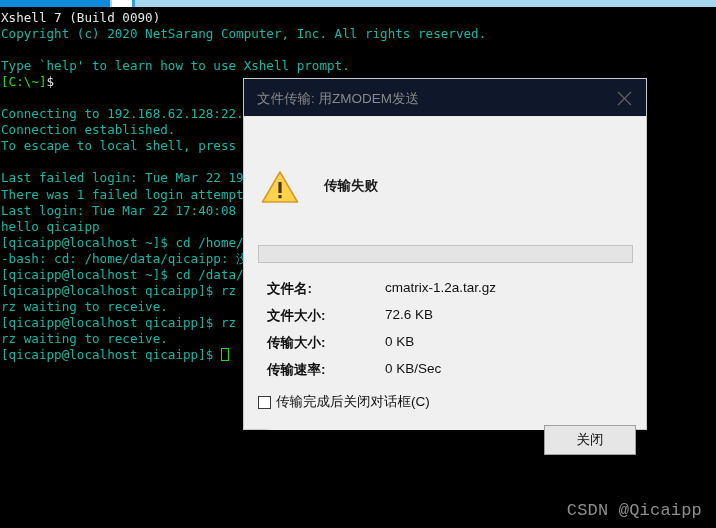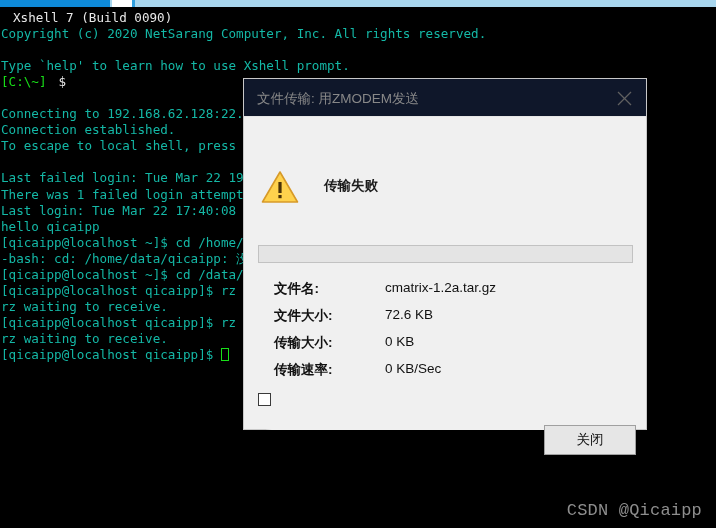--- a/index.html
+++ b/index.html
@@ -57,21 +57,21 @@
     font-size: 12.6px;
     line-height: 16.05px;
     color: #d8d8d8;
     padding: 3px 0 0 1px;
     white-space: pre;
     overflow: hidden;
   }
   #terminal .line { height: 16.05px; }
   #terminal .blank { height: 16.05px; }
   .t-green { color: #18e018; }
-  .t-white { color: #e8e8e8; padding-left: 12px; }
+  .t-white { color: #e8e8e8; }
   .t-gray  { color: #14b8a6; }
   .cursor {
     display: inline-block;
     width: 8px;
     height: 13px;
     border: 1px solid #18e018;
     vertical-align: -2px;
     background: transparent;
   }
 
@@ -165,21 +165,21 @@
   .detail-row {
     position: absolute;
     left: 14px;
     width: 380px;
     height: 26px;
     font-size: 13.5px;
     color: #111111;
   }
   .detail-row .lbl {
     position: absolute;
-    left: 16px;
+    left: 9px;
     top: 0;
     font-weight: 600;
   }
   .detail-row .val {
     position: absolute;
     left: 127px;
     top: 0;
   }
   #row-0 { top: 163px; }
   #row-1 { top: 190px; }
@@ -275,18 +275,19 @@
       <span class="lbl">传输大小:</span>
       <span class="val">0 KB</span>
     </div>
     <div class="detail-row" id="row-3">
       <span class="lbl">传输速率:</span>
       <span class="val">0 KB/Sec</span>
     </div>
 
     <div class="checkbox-row">
       <span class="checkbox-box"></span>
+      <span>传输完成后关闭对话框(C)</span>
     </div>
 
     <div id="close-button">关闭</div>
 
   </div>
 </div>
 
 </body></html>

